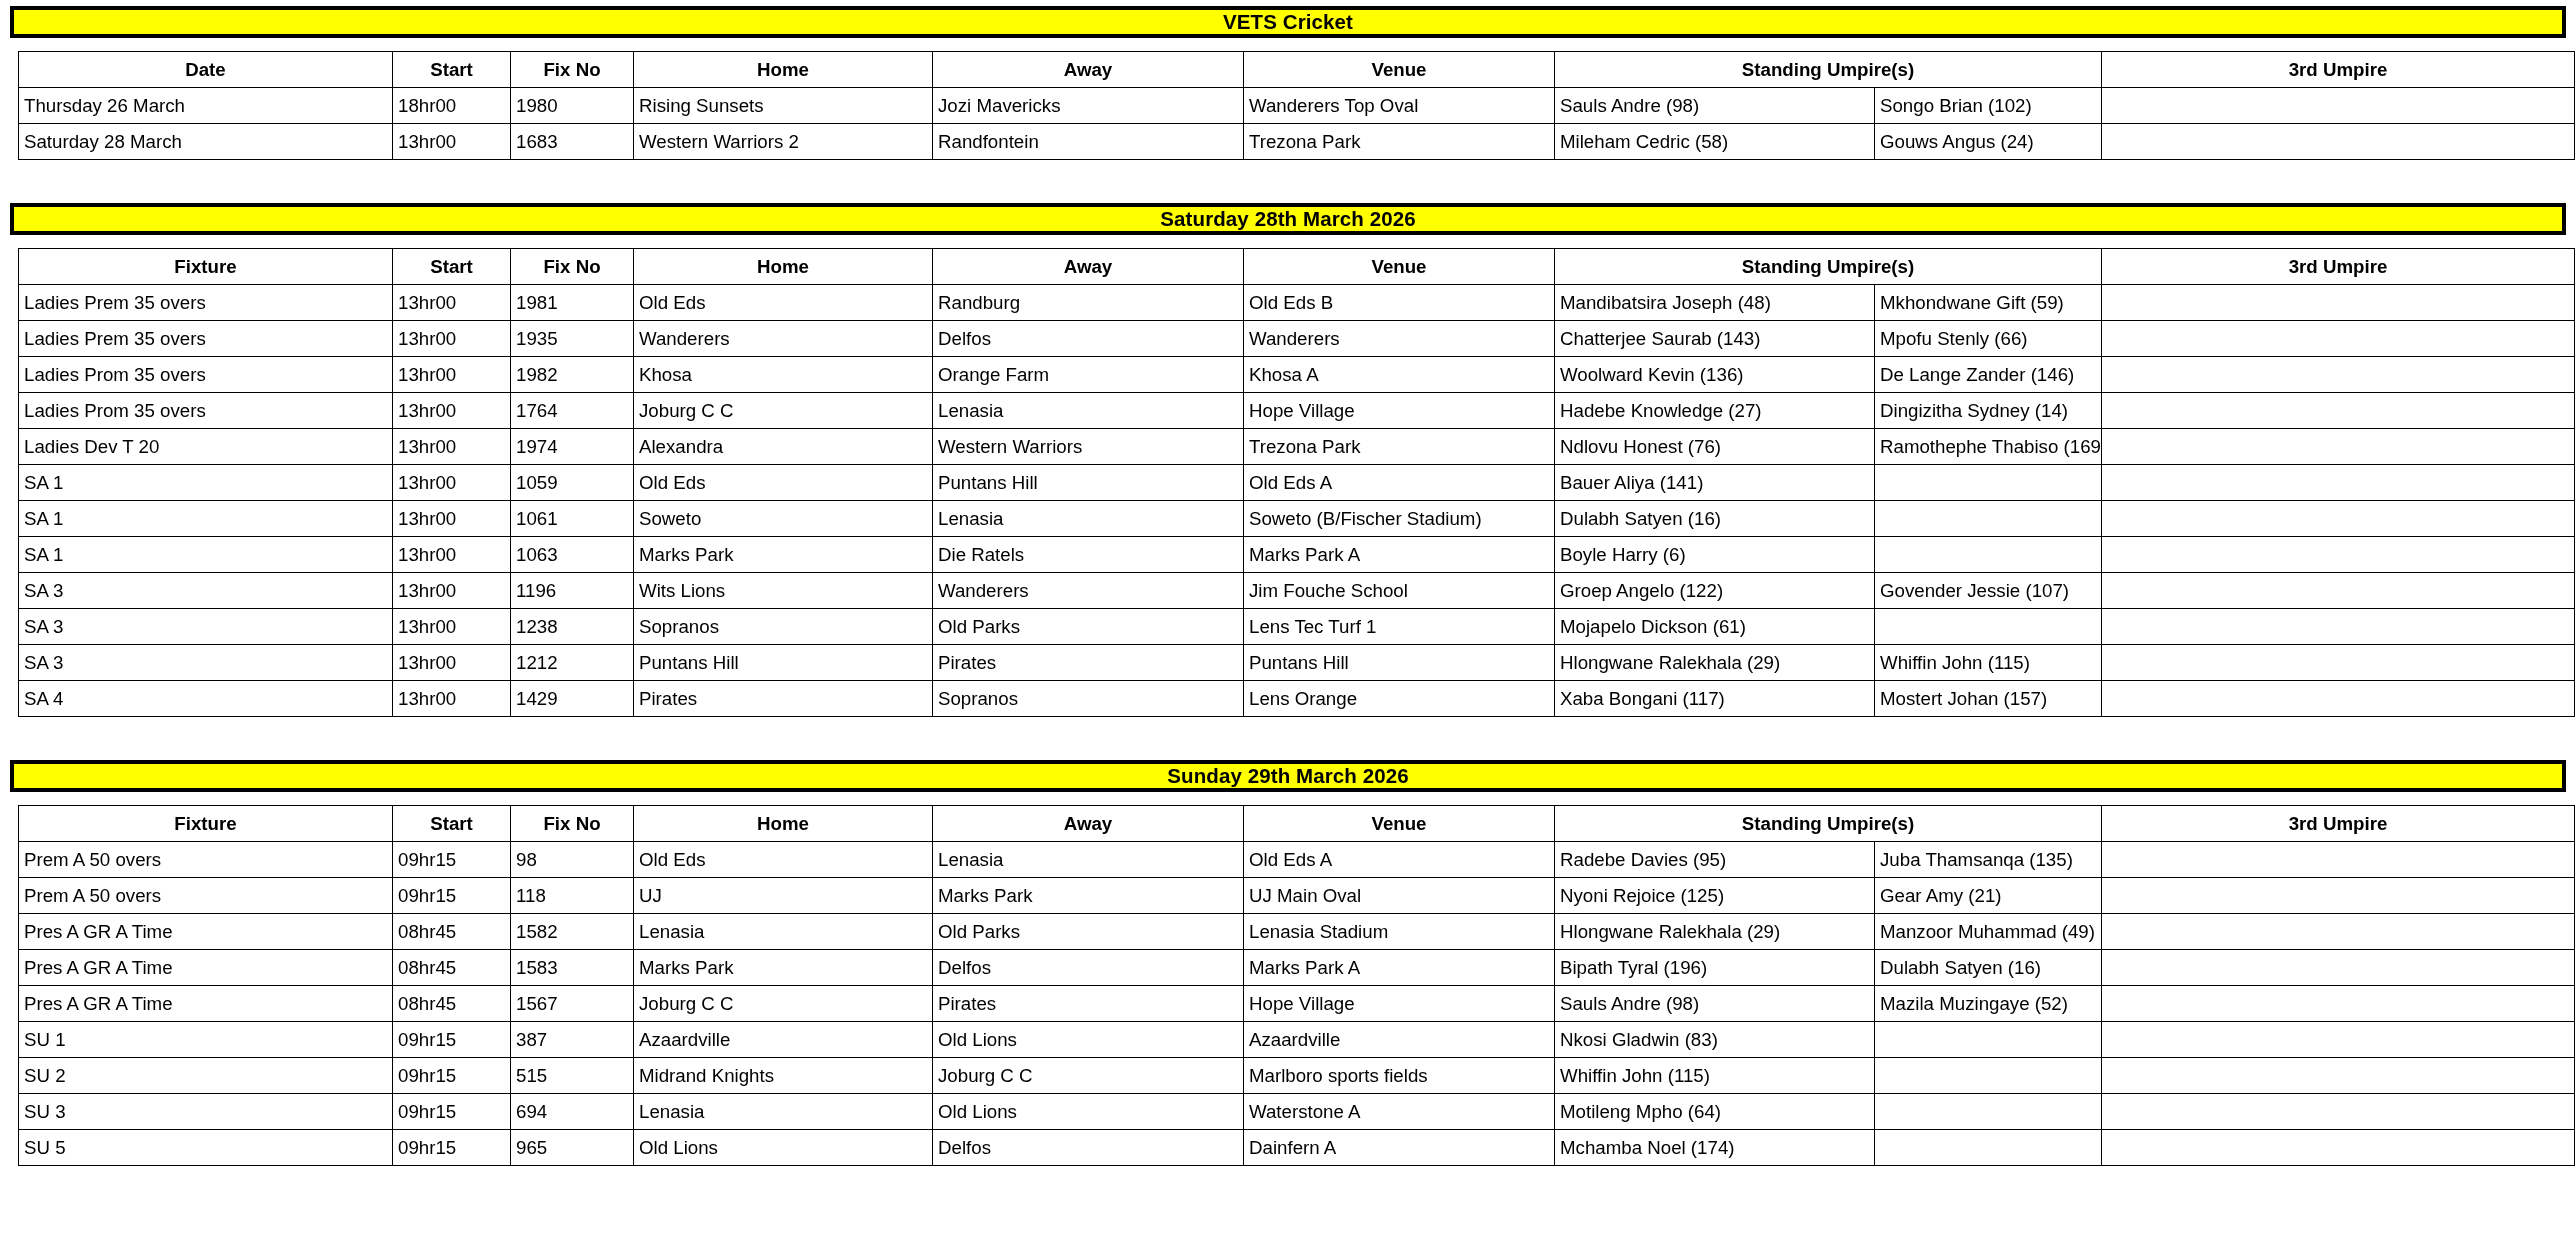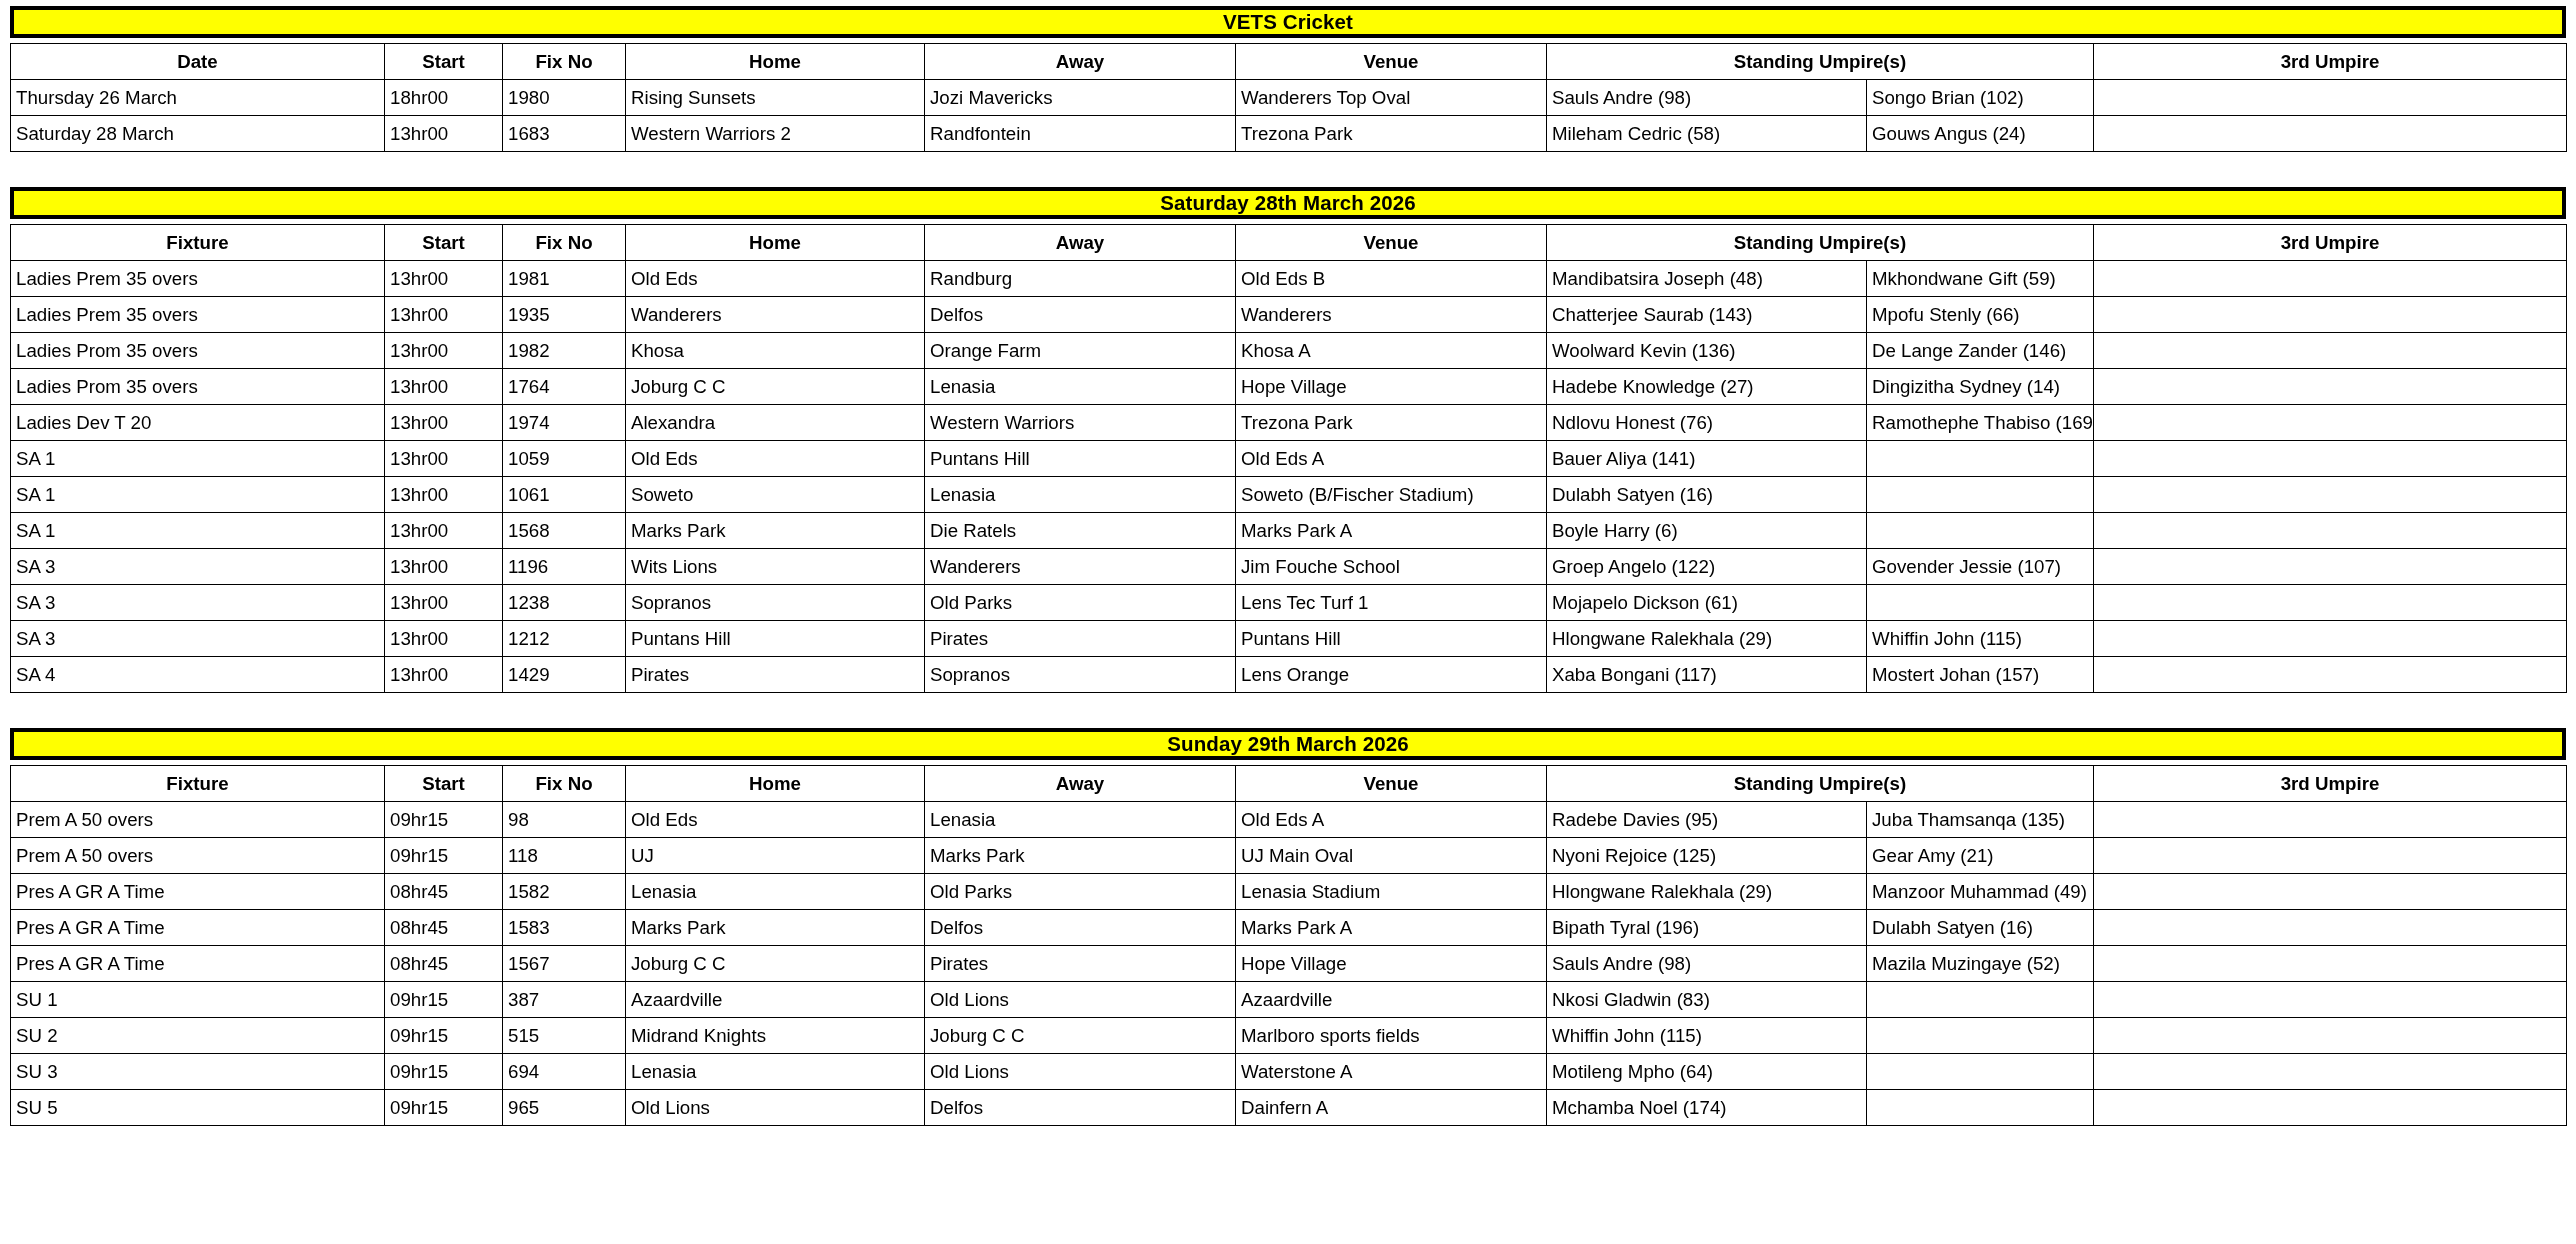--- a/index.html
+++ b/index.html
@@ -40,21 +40,21 @@
     color: #000000;
     letter-spacing: 0.1px;
     white-space: nowrap;
   }
 
   
   table.fixtures {
     border-collapse: collapse;
     table-layout: fixed;
     width: 2556px;
-    margin: 0;
+    margin: 8px;
   }
   table.fixtures th,
   table.fixtures td {
     border: 1.2px solid #000000;
     font-size: 18.7px;
     color: #000000;
     height: 36px;
     padding: 0 5px;
     box-sizing: border-box;
     overflow: hidden;
@@ -252,21 +252,21 @@
               <td>Soweto</td>
               <td>Lenasia</td>
               <td>Soweto (B/Fischer Stadium)</td>
               <td>Dulabh Satyen (16)</td>
               <td></td>
               <td></td>
             </tr>
             <tr>
               <td>SA 1</td>
               <td class="c">13hr00</td>
-              <td class="c">1568</td>
+              <td class="c">1063</td>
               <td>Marks Park</td>
               <td>Die Ratels</td>
               <td>Marks Park A</td>
               <td>Boyle Harry (6)</td>
               <td></td>
               <td></td>
             </tr>
             <tr>
               <td>SA 3</td>
               <td class="c">13hr00</td>

